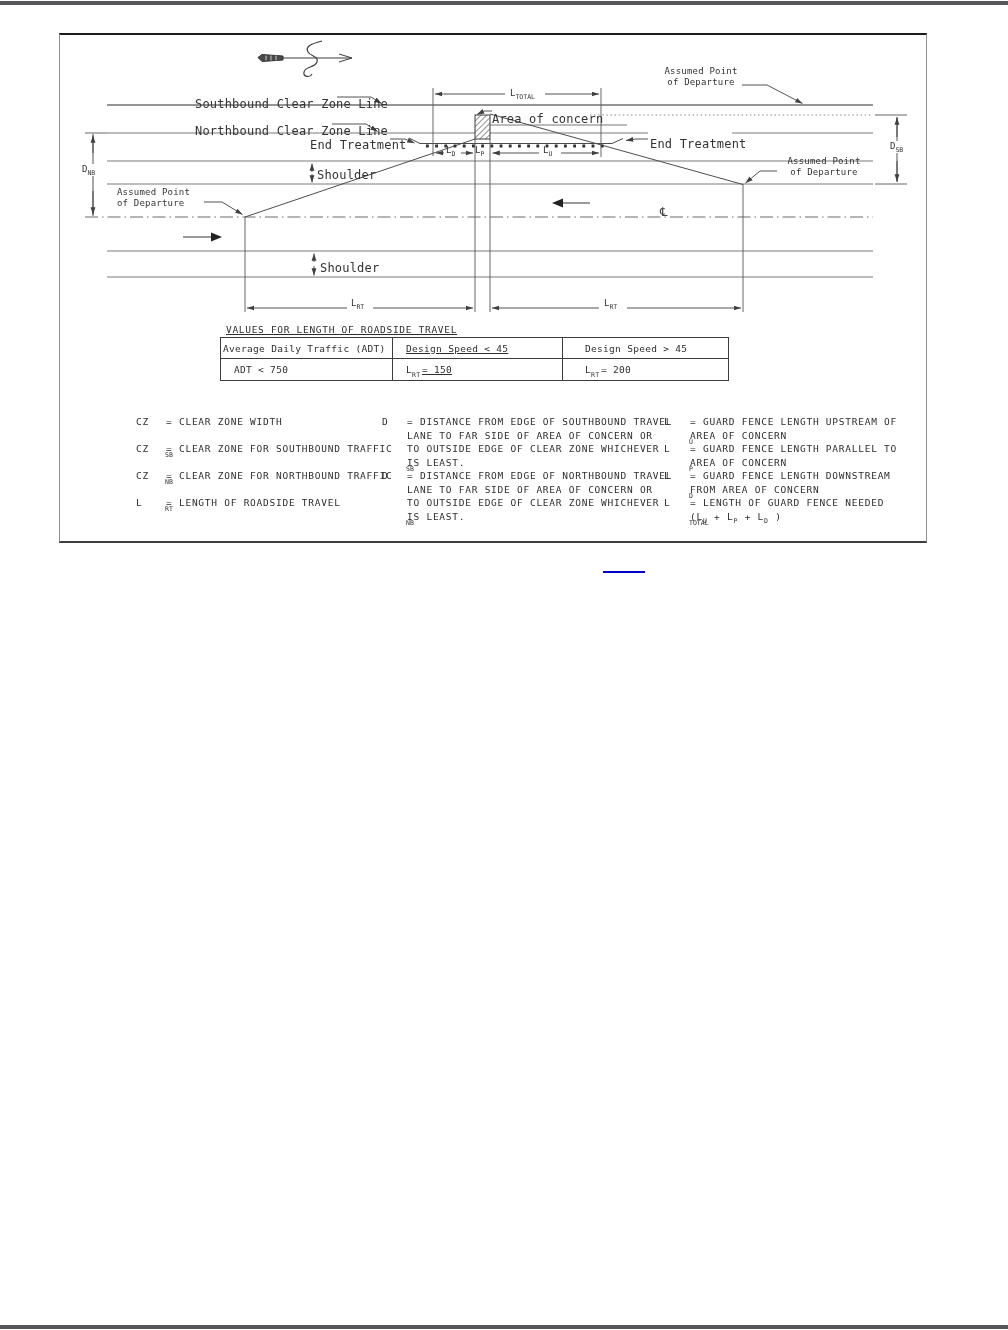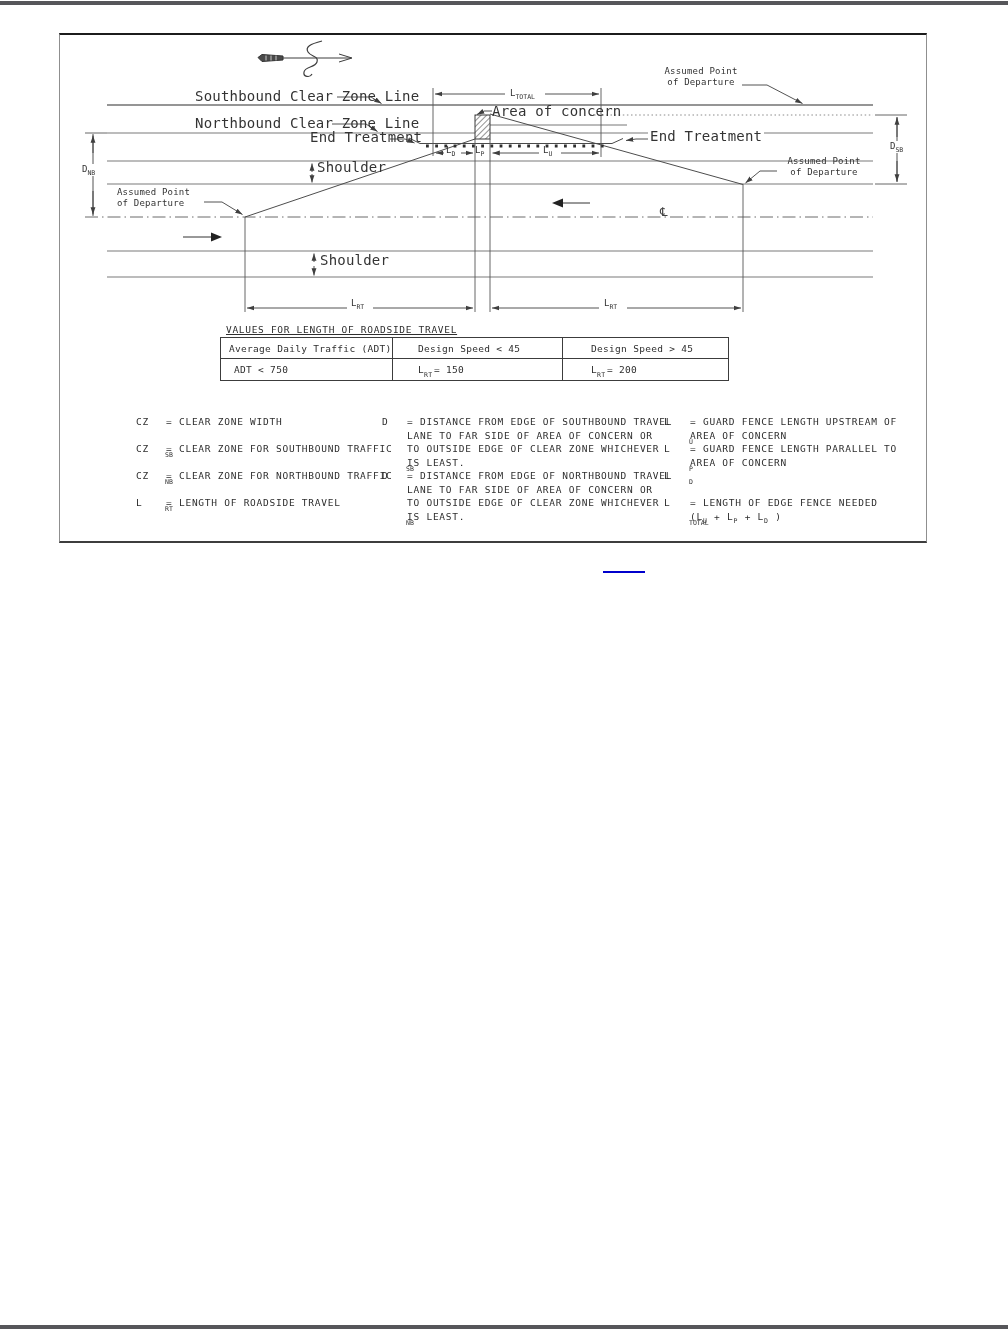--- a/index.html
+++ b/index.html
@@ -6,35 +6,35 @@
   body {
     width:1008px; height:1330px; position:relative; background:#ffffff;
     font-family:"DejaVu Sans Mono", monospace; color:#3a3a3a; overflow:hidden;
   }
   .rule { position:absolute; left:0; width:1008px; height:4px; background:#56565a; }
   #frame { position:absolute; left:59px; top:33px; width:868px; height:510px; background:#fff; }
   #frame-border { position:absolute; left:59px; top:33px; width:868px; height:510px;
     border:1px solid #8f8f8f; border-top:2px solid #1c1c1c; border-bottom:2px solid #3d3d3d;
     pointer-events:none; }
   #frame svg { position:absolute; left:0; top:0; }
-  .lbl { position:absolute; font-size:14px; letter-spacing:.2px; white-space:nowrap; color:#333; line-height:10px; }
+  .lbl { position:absolute; font-size:12px; letter-spacing:.2px; white-space:nowrap; color:#333; line-height:10px;margin-top:8px; }
   .lbl2 { position:absolute; font-size:9px; letter-spacing:.2px; white-space:nowrap; color:#333;
           line-height:10.5px; text-align:center; }
   .wbg { background:#fff; padding:0 2px; }
   .dim { position:absolute; font-size:9px; color:#333; white-space:nowrap; line-height:10px; }
   .dim sub, .tsym sub, .dsym sub { font-size:6.5px; line-height:1;margin-top:24px; }
   .clsym { position:absolute; font-size:12px; color:#444; font-family:"DejaVu Sans", sans-serif; }
   
   #tbl-title { position:absolute; left:226px; top:324px; font-size:9.5px; letter-spacing:.7px; color:#2e2e2e;text-decoration:underline; }
   #values-table { position:absolute; left:220px; top:337px; border-collapse:collapse; table-layout:fixed; }
   #values-table td { border:1px solid #3c3c3c; font-size:9.5px; letter-spacing:.3px;
       color:#2e2e2e; vertical-align:middle; white-space:nowrap; }
-  #values-table .c1 { width:172px; padding-left:8px; }
-  #values-table .c2 { width:170px; padding-left:25px; }
-  #values-table .c3 { width:166px; padding-left:28px; }
+  #values-table .c1 { width:172px; padding-left:2px; }
+  #values-table .c2 { width:170px; padding-left:13px;text-decoration:underline; }
+  #values-table .c3 { width:166px; padding-left:22px; }
   #values-table tr.hd td { height:21px; }
   #values-table tr.bd td { height:22px; }
   #values-table .c1.b { padding-left:13px; }
   .tsym { position:relative; display:inline-block; width:16px; }
   .tsym sub { position:absolute; left:6px; bottom:-3px; }
   
   .def { position:absolute; display:flex; font-size:9.5px; letter-spacing:.75px;
          color:#2e2e2e; line-height:13.5px; white-space:nowrap; }
   .dsym { position:relative; flex:none; }
   .dsym sub { position:absolute; bottom:-3px; left:100%; margin-left:-1px; letter-spacing:0; }
@@ -257,22 +257,26 @@
 </div>
 <div class="def" style="left:664px;top:442px">
   <span class="dsym c3sym"><span>L</span><sub>P</sub></span>
   <span class="dlines">
     <div><span>= </span><span>GUARD FENCE LENGTH PARALLEL TO</span></div>
     <div>AREA OF CONCERN</div>
   </span>
 </div>
 <div class="def" style="left:664px;top:469px">
   <span class="dsym c3sym"><span>L</span><sub>D</sub></span>
+  <span class="dlines">
+    <div><span>= </span><span>GUARD FENCE LENGTH DOWNSTREAM</span></div>
+    <div>FROM AREA OF CONCERN</div>
+  </span>
 </div>
 <div class="def" style="left:664px;top:496px">
   <span class="dsym c3sym"><span>L</span><sub>TOTAL</sub></span>
   <span class="dlines">
-    <div><span>= </span><span>LENGTH OF EDGE FENCE NEEDED</span></div>
+    <div><span>= </span><span>LENGTH OF GUARD FENCE NEEDED</span></div>
     <div>(L<sub>U</sub> + L<sub>P</sub> + L<sub>D</sub> )</div>
   </span>
 </div>
 
 <a id="link-underline" href="#" style="background: rgb(0, 0, 204);"></a>
 
 </body></html>

